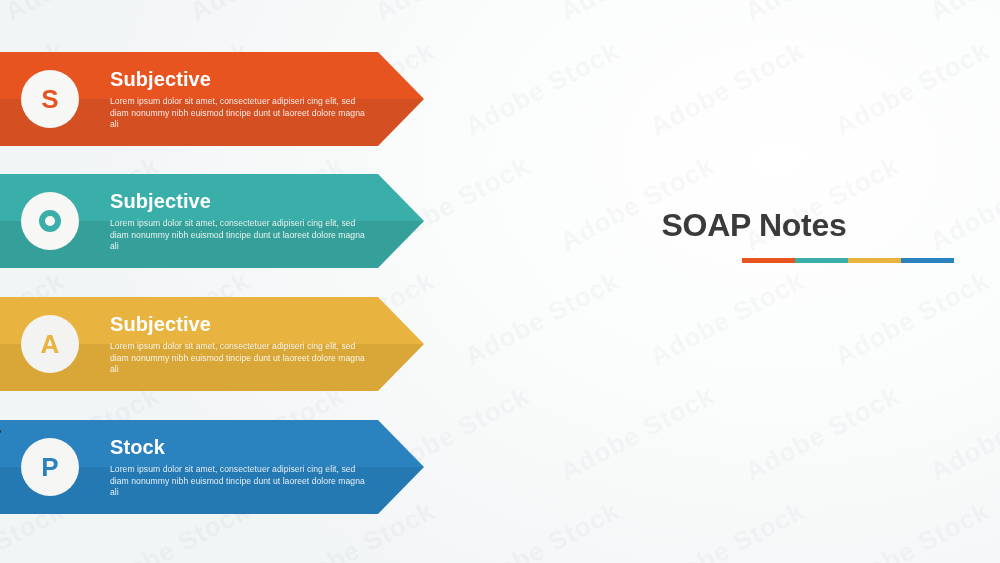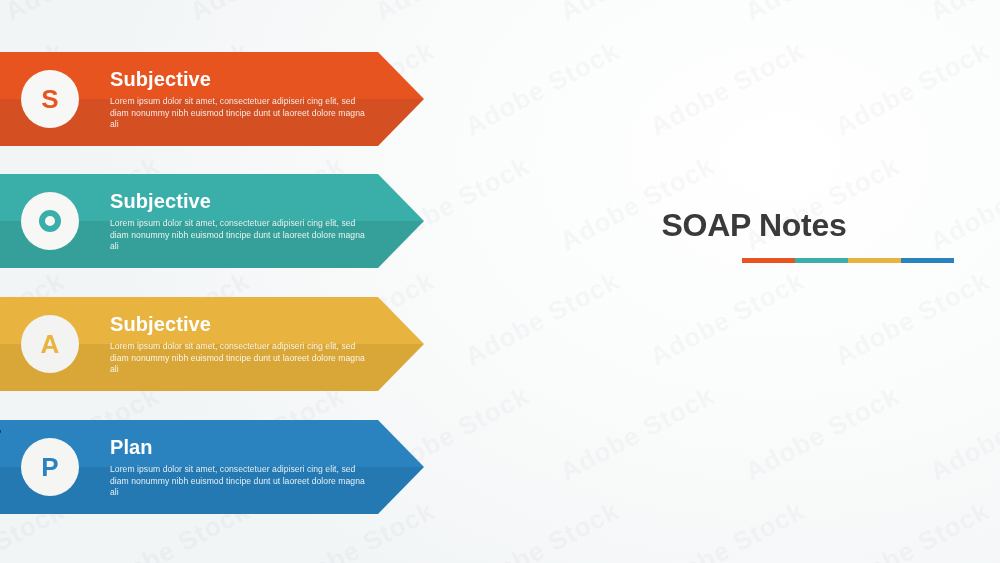--- a/index.html
+++ b/index.html
@@ -265,21 +265,21 @@
       </div>
       <div class="row" style="top: 420px;">
         <div class="row-shape">
           <div class="band-top" style="background: rgb(42, 130, 191);"></div>
           <div class="band-bot" style="background: rgb(36, 121, 178);"></div>
         </div>
         <div class="badge" style="background: rgb(245, 246, 244);">
           <span style="color: rgb(42, 130, 191);">P</span>
         </div>
         <div class="row-text">
-          <div class="row-title">Plan</div>
+          <div class="row-title">Stock</div>
           <div class="row-desc">Lorem ipsum dolor sit amet, consectetuer adipiseri cing elit, sed diam nonummy nibh euismod tincipe dunt ut laoreet dolore magna ali</div>
         </div>
       </div>
     </div>
 
   <div class="right">
     <div class="right-title">SOAP Notes</div>
     <div class="accent-bar" id="accent-bar">
         <div style="background: rgb(232, 84, 31);"></div>
         <div style="background: rgb(58, 175, 169);"></div>

